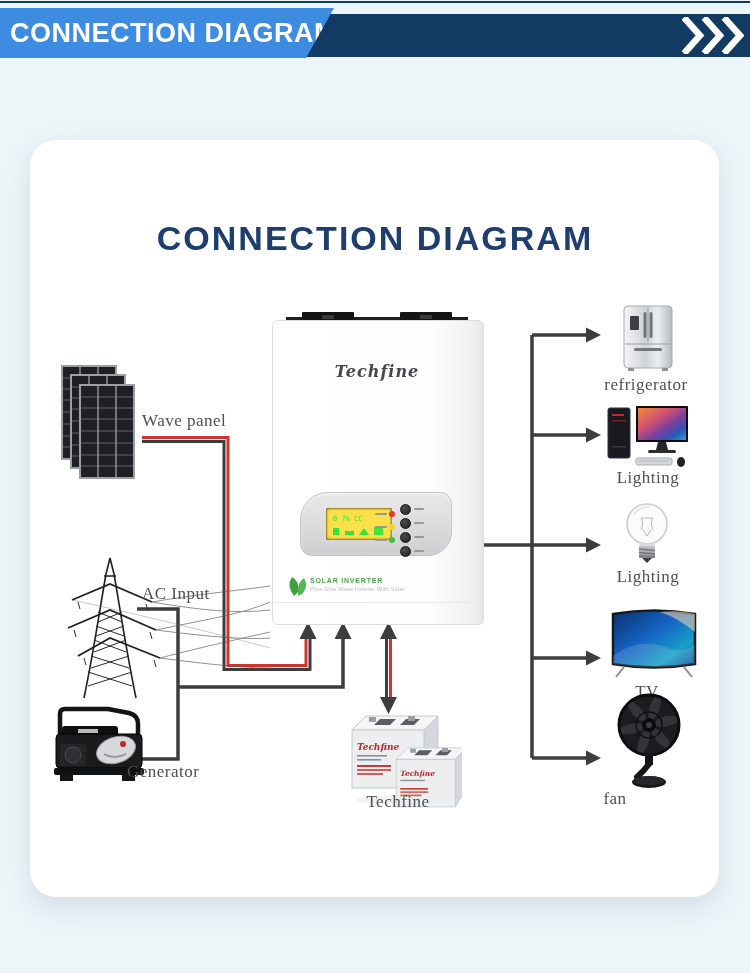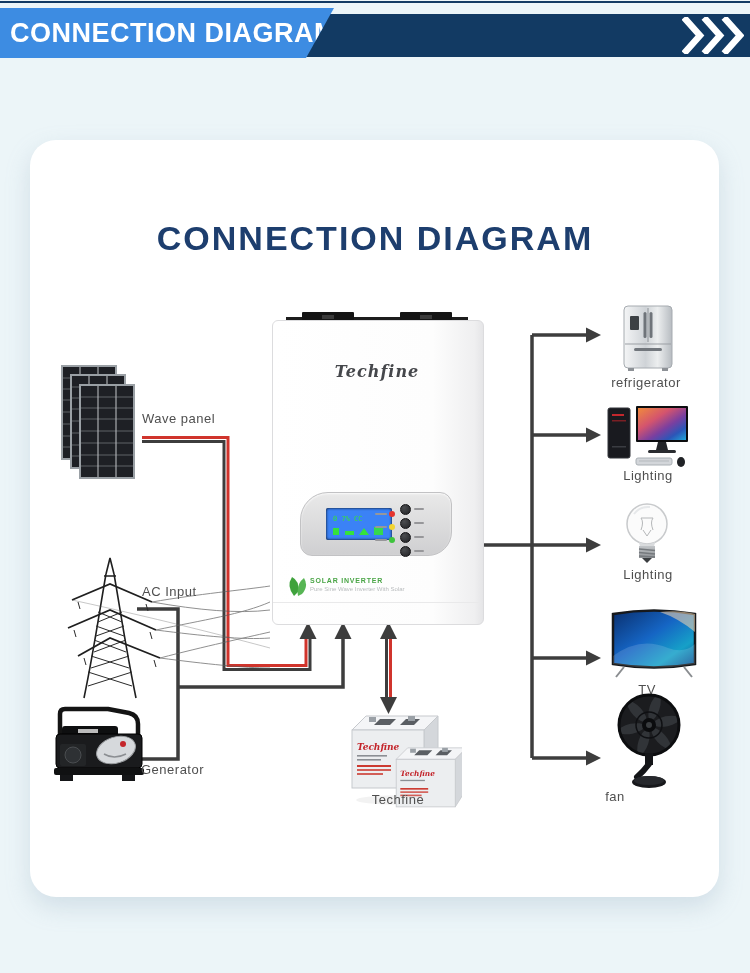--- a/index.html
+++ b/index.html
@@ -17,38 +17,38 @@
                 padding-left:10px;white-space:nowrap;}
   .chevrons{left:682px;top:17px;}
 
   
   .card{left:30px;top:140px;width:689px;height:757px;background:#fff;border-radius:26px;
         box-shadow:0 10px 24px rgba(140,165,185,.28);}
   .page-title{left:0;top:219px;width:750px;text-align:center;color:#1d3e6e;
               font-size:34px;font-weight:bold;letter-spacing:2px;}
 
   
-  .lbl{color:#4f4f4f;font-size:13px;letter-spacing:.5px;white-space:nowrap;}
+  .lbl{color:#4f4f4f;font-size:17px;letter-spacing:.5px;white-space:nowrap;font-family:Liberation Serif, serif;}
   .lbl.center{text-align:center;}
 
   
   .inverter{left:272px;top:312px;width:212px;height:312px;}
   .inv-rail{left:14px;top:5px;width:182px;height:4px;background:#1d1d1d;}
   .inv-tab{top:0;width:52px;height:10px;background:#141414;border-radius:1px;}
   .inv-tab .slot{position:absolute;left:20px;top:3px;width:12px;height:4px;background:#3a3a3a;}
   .inv-body{left:0;top:8px;width:210px;height:303px;border:1px solid #dcdcde;border-radius:6px;
             background:linear-gradient(90deg,#ffffff 0%,#fdfdfd 76%,#efeff0 96%,#e5e5e7 100%);}
   .inv-brand{left:0;top:50px;width:210px;text-align:center;color:#45474b;
              font-family:"DejaVu Serif",serif;font-style:italic;font-weight:bold;
              font-size:16px;letter-spacing:1px;}
   .inv-panel{left:28px;top:180px;width:150px;height:62px;
              background:linear-gradient(180deg,#e9e9e9,#cfcfd1);
              border:1px solid #c2c2c4;border-radius:28px 12px 24px 12px;
              box-shadow:inset 0 1px 2px rgba(255,255,255,.8);}
-  .inv-lcd{left:54px;top:196px;width:66px;height:32px;background:#3b82f6;border-radius:2px;
+  .inv-lcd{left:54px;top:196px;width:66px;height:32px;background:#fde047;border-radius:2px;
            box-shadow:inset 0 0 3px #000;}
   .led{width:6px;height:6px;border-radius:50%;}
   .dash{height:2px;background:#97979a;border-radius:1px;}
   .btn{width:9px;height:9px;border-radius:50%;background:radial-gradient(circle at 35% 30%,#4b4d50,#212225);
        border:1px solid #141416;}
   .inv-divider{left:1px;top:290px;width:208px;height:0;border-top:1px solid #e9e9ea;}
   .logo-title{color:#4aa546;font-size:7px;font-weight:bold;letter-spacing:.8px;line-height:9px;}
   .logo-sub{color:#b9bcbe;font-size:6px;line-height:8px;}
 
   svg text.bat-brand{fill:#c3242a;font-family:"DejaVu Serif",serif;font-style:italic;font-weight:bold;}
@@ -171,21 +171,21 @@
     <rect x="6" y="34" width="86" height="34" rx="4" fill="#1a1b1d" stroke="#000"></rect>
     <ellipse cx="66" cy="50" rx="20" ry="13" fill="#d6d9dc" stroke="#9b9ea1" transform="rotate(-18 66 50)"></ellipse>
     <path d="M54 54 Q64 60 76 54" stroke="#8b8e92" stroke-width="1.5" fill="none"></path>
     <circle cx="73" cy="44" r="3" fill="#c4262b"></circle>
     <rect x="10" y="44" width="26" height="22" rx="2" fill="#232527"></rect>
     <circle cx="23" cy="55" r="8" fill="#2e3134" stroke="#4a4d50"></circle>
     <rect x="4" y="68" width="90" height="7" rx="2" fill="#101112"></rect>
     <rect x="10" y="75" width="13" height="6" fill="#151618"></rect>
     <rect x="72" y="75" width="13" height="6" fill="#151618"></rect>
   </svg>
-  <div class="abs lbl" style="left:141px;top:762px">Generator</div>
+  <div class="abs lbl" style="left:127px;top:762px">Generator</div>
 
   <div class="abs inverter">
     <div class="abs inv-rail"></div>
     <div class="abs inv-tab" style="left:30px">
         <span class="slot"></span>
       </div>
     <div class="abs inv-tab" style="left:128px">
         <span class="slot"></span>
       </div>
     <div class="abs inv-body"></div>

